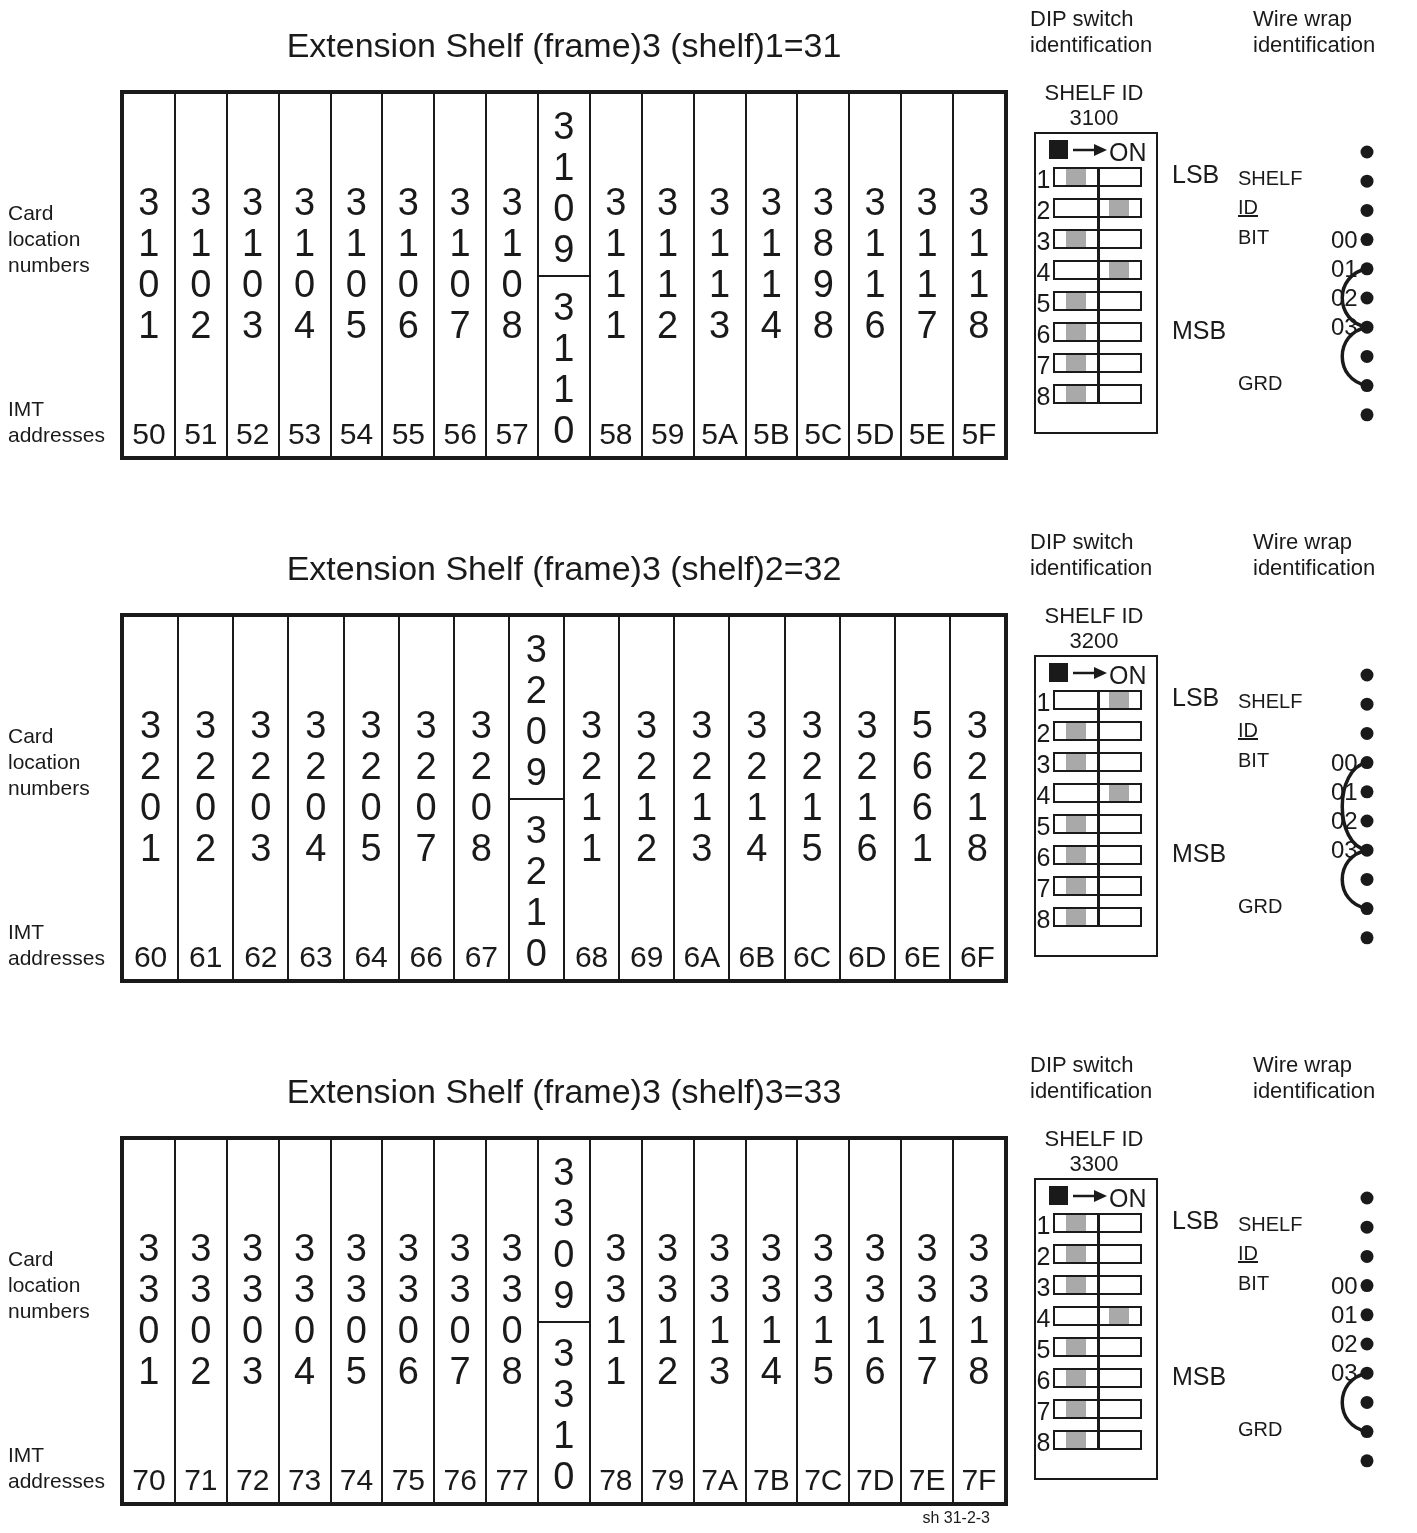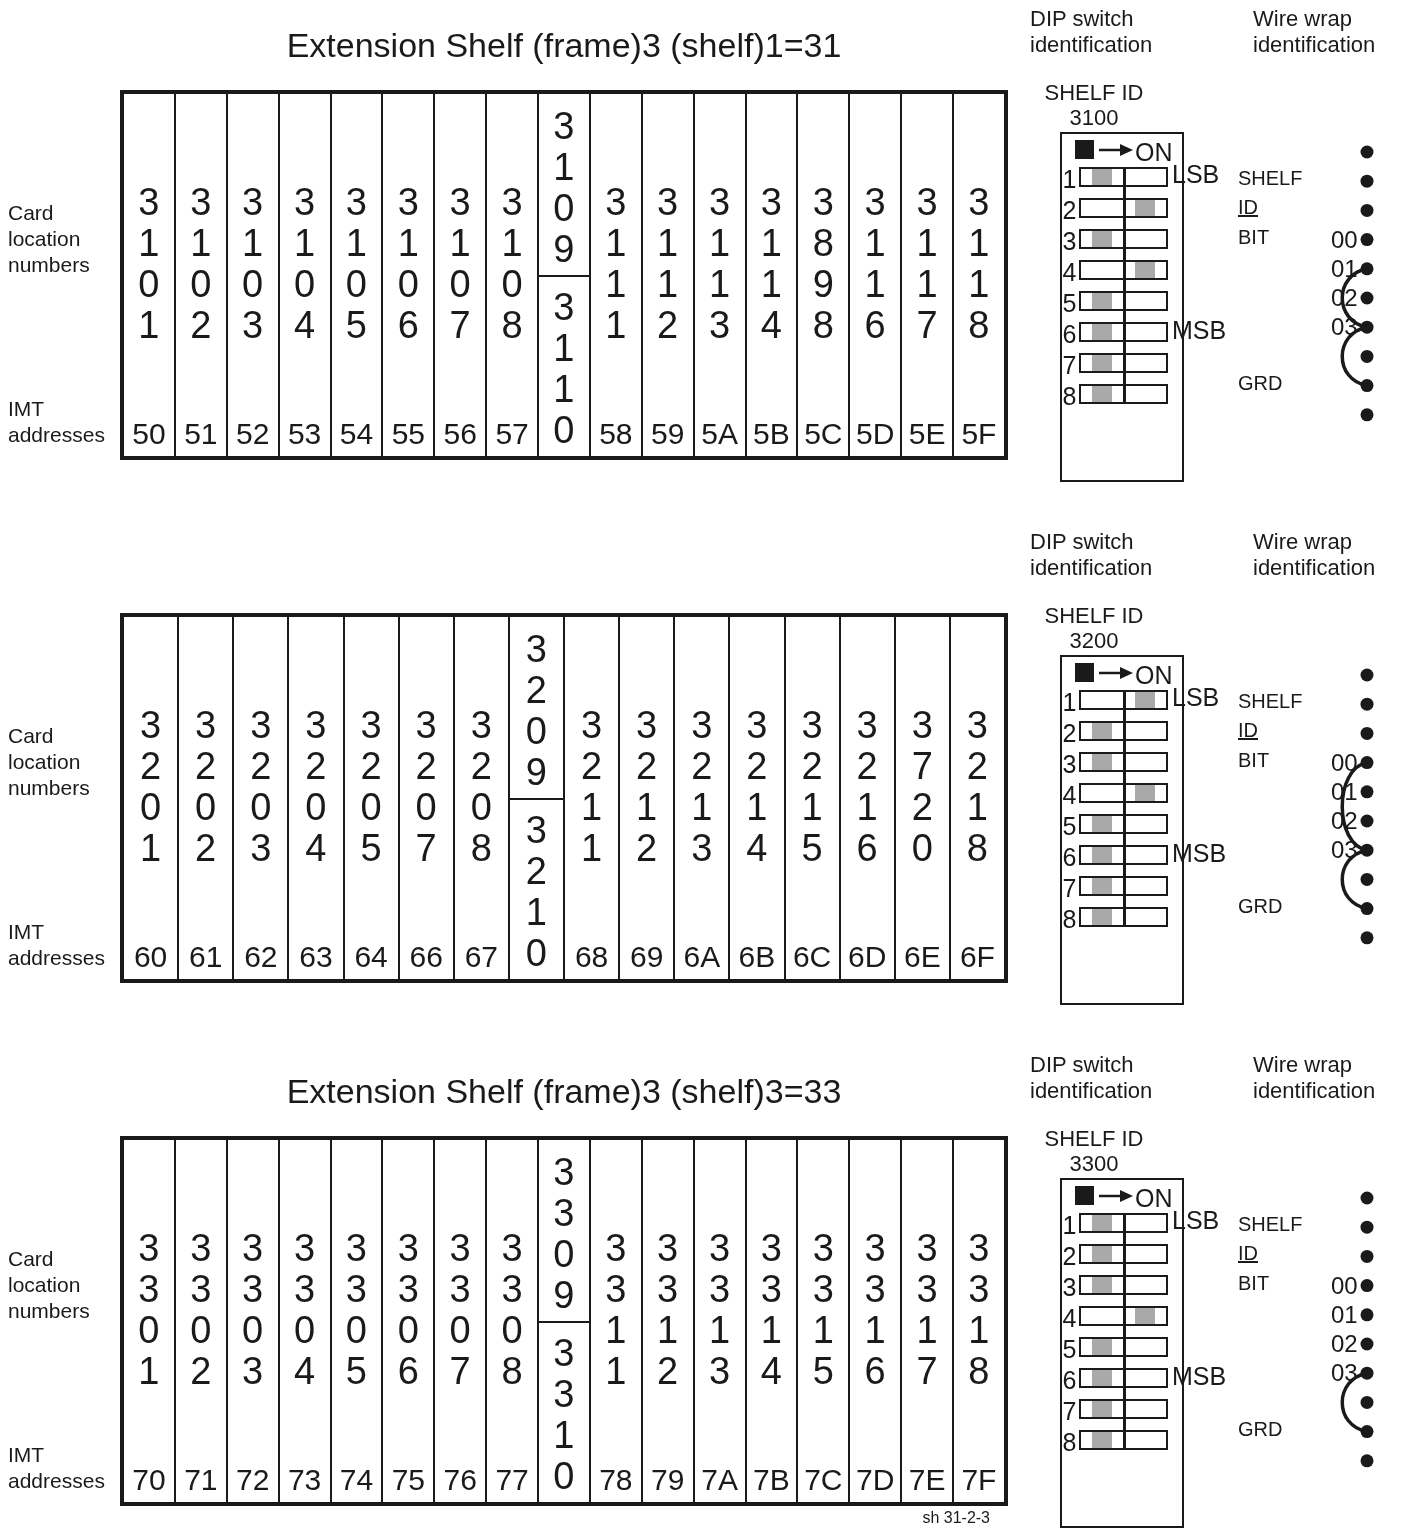--- a/index.html
+++ b/index.html
@@ -22,21 +22,21 @@
   .cell.split{display:flex;flex-direction:column;}
   .half-top{height:183px;border-bottom:2.5px solid #1a1a1a;position:relative;box-sizing:border-box;}
   .half-bottom{flex:1;position:relative;}
   .half-top .cardnum{top:12px;}
   .half-bottom .cardnum{top:10px;}
 
   
   .dip-title{position:absolute;left:1030px;top:6px;width:160px;font-size:22px;line-height:26px;}
   .dip-shelfid{position:absolute;left:1032px;top:80px;width:124px;text-align:center;
                font-size:22px;line-height:25px;}
-  .dip-box{position:absolute;left:1060px;top:132px;width:124px;height:350px;
+  .dip-box{position:absolute;left:1034px;top:132px;width:124px;height:302px;
            border:2.5px solid #1a1a1a;box-sizing:border-box;}
   .dip-square{position:absolute;left:13px;top:6px;width:19px;height:19px;background:#1a1a1a;}
   .dip-arrow{position:absolute;left:37px;top:9px;}
   .dip-on{position:absolute;left:73px;top:4px;font-size:25px;}
   .dip-centerline{position:absolute;left:61px;top:33px;width:2.5px;height:237px;background:#1a1a1a;}
   .dip-row{position:absolute;left:17px;width:89px;height:20px;border:2px solid #1a1a1a;
            box-sizing:border-box;}
   .dip-slider{position:absolute;top:0;width:20px;height:16px;background:#a9a9a9;}
   .dip-slider.off{left:11px;}
   .dip-slider.on{left:54px;}
@@ -207,20 +207,21 @@
         <circle cx="37" cy="158.0" r="6.5" fill="#1a1a1a"></circle>
         <circle cx="37" cy="187.2" r="6.5" fill="#1a1a1a"></circle>
         <circle cx="37" cy="216.4" r="6.5" fill="#1a1a1a"></circle>
         <circle cx="37" cy="245.6" r="6.5" fill="#1a1a1a"></circle>
         <circle cx="37" cy="274.8" r="6.5" fill="#1a1a1a"></circle>
         <path d="M 37 128.8 C 4 134.8, 4 181.2, 37 187.2" fill="none" stroke="#1a1a1a" stroke-width="3.5"></path>
         <path d="M 37 187.2 C 4 193.2, 4 239.6, 37 245.6" fill="none" stroke="#1a1a1a" stroke-width="3.5"></path>
       </svg>
 </section>
   <section class="sheet" style="top:523px">
+  <div class="title">Extension Shelf (frame)3 (shelf)2=32</div>
   <div class="side-label label-cards">Card location numbers</div>
   <div class="side-label label-imt">IMT addresses</div>
 
   <div class="shelfbox">
         <div class="cell">
           <div class="cardnum">3201</div>
           <div class="imt">60</div>
         </div>
         <div class="cell">
           <div class="cardnum">3202</div>
@@ -272,21 +273,21 @@
         </div>
         <div class="cell">
           <div class="cardnum">3215</div>
           <div class="imt">6C</div>
         </div>
         <div class="cell">
           <div class="cardnum">3216</div>
           <div class="imt">6D</div>
         </div>
         <div class="cell">
-          <div class="cardnum">3720</div>
+          <div class="cardnum">5661</div>
           <div class="imt">6E</div>
         </div>
         <div class="cell">
           <div class="cardnum">3218</div>
           <div class="imt">6F</div>
         </div>
       </div>
 
   <div class="dip-title">DIP switch identification</div>
   <div class="dip-shelfid">

